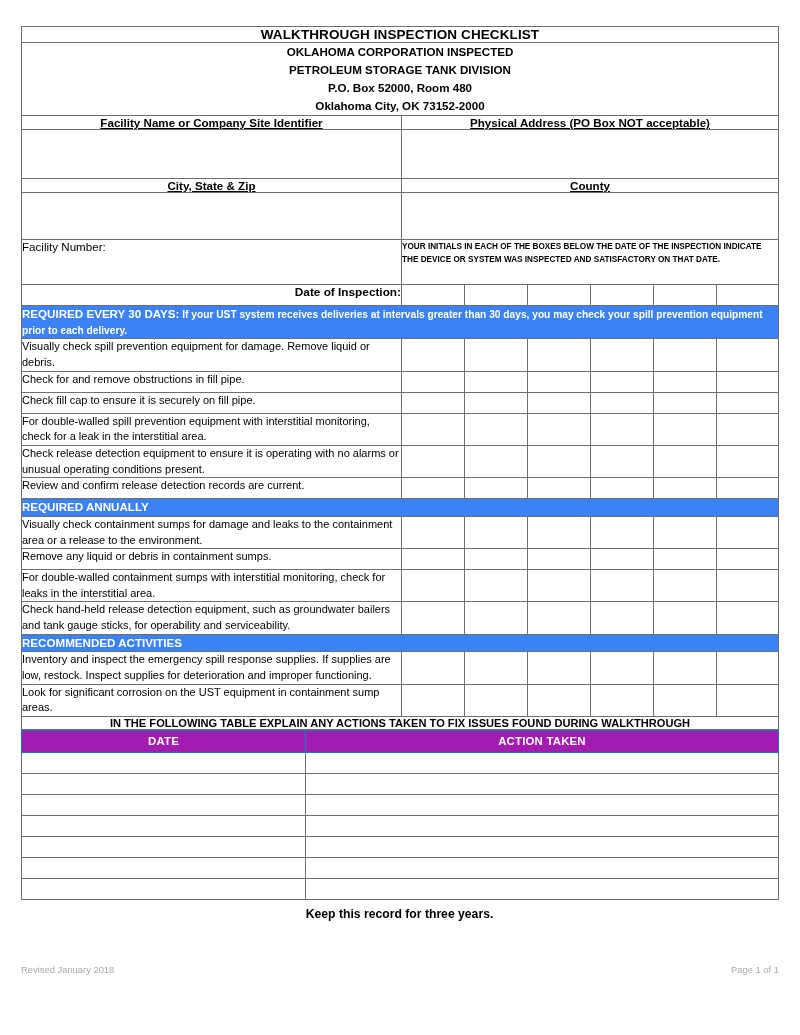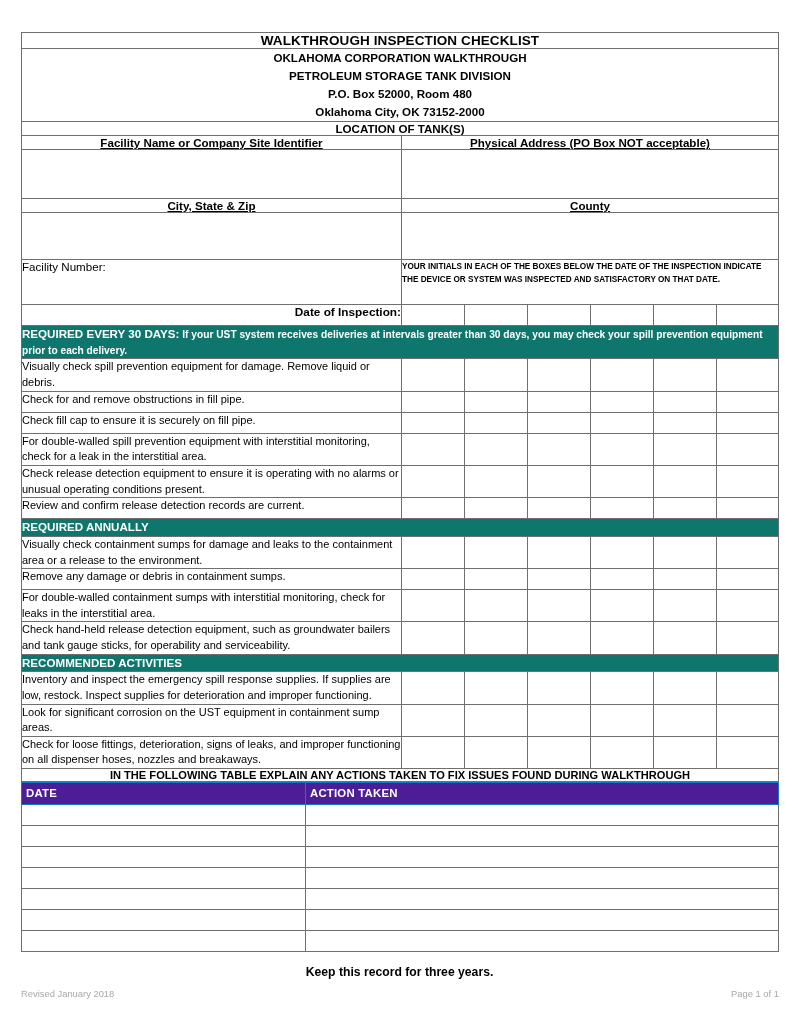--- a/index.html
+++ b/index.html
@@ -11,21 +11,21 @@
     width: 800px;
     height: 1035px;
     font-family: "Liberation Sans", sans-serif;
     color: #000000;
     position: relative;
     overflow: hidden;
   }
   .page {
     position: absolute;
     left: 21px;
-    top: 32px;
+    top: 26px;
     width: 757px;
   }
 
   table.form {
     width: 757px;
     border-collapse: collapse;
     table-layout: fixed;
   }
   table.form td {
     border: 1px solid #6f6f6f;
@@ -93,21 +93,21 @@
     height: 20px;
     vertical-align: middle;
     margin-top: 7px;
   }
   .chk {
     height: 20px;
   }
 
   
   .banner td {
-    background: #0f766e;
+    background: #3b82f6;
     color: #ffffff;
     border: 1px solid #1278c8;
     padding: 3px 4px 4px 7px;
     font-size: 10.6px;
     line-height: 1.45;
   }
   .banner .b-strong {
     font-weight: bold;
     font-size: 11.6px;
   }
@@ -148,44 +148,45 @@
   table.actions {
     width: 757px;
     border-collapse: collapse;
     table-layout: fixed;
   }
   table.actions td {
     border: 1px solid #6f6f6f;
     padding: 0;
   }
   table.actions td.ahdr {
-    background: #4c1d95;
+    background: #a21caf;
     color: #ffffff;
     border: 1px solid #1278c8;
+    text-align: center;
     font-weight: bold;
     font-size: 11.4px;
     padding: 4px 4px 5px 4px;
     letter-spacing: .2px;
   }
   table.actions td.arow {
     height: 20px;
   }
 
   
   .keep {
     text-align: center;
     font-weight: bold;
     font-size: 12.2px;
-    margin-top: 13px;
+    margin-top: 7px;
   }
   .footline {
     position: absolute;
     left: 21px;
     right: 21px;
-    top: 988px;
+    top: 964px;
     font-size: 9.4px;
     color: #a8a8a8;
     display: flex;
     justify-content: space-between;
   }
 </style>
 </head>
 <body>
 
 <div class="page">
@@ -201,30 +202,27 @@
       <col style="width:62px">
     </colgroup>
     <tbody>
 
       <tr>
         <td class="title-cell" colspan="7">WALKTHROUGH INSPECTION CHECKLIST</td>
       </tr>
 
       <tr>
         <td class="agency-cell" colspan="7">
-          <div>OKLAHOMA CORPORATION WALKTHROUGH</div>
+          <div>OKLAHOMA CORPORATION INSPECTED</div>
           <div>PETROLEUM STORAGE TANK DIVISION</div>
           <div>P.O. Box 52000, Room 480</div>
           <div>Oklahoma City, OK 73152-2000</div>
         </td>
       </tr>
 
-      <tr>
-        <td class="loc-cell" colspan="7">LOCATION OF TANK(S)</td>
-      </tr>
 
       <tr>
         <td class="hdr-label">
           <span>Facility Name or Company Site Identifier</span>
         </td>
         <td class="hdr-label" colspan="6">
           <span>Physical Address (PO Box NOT acceptable)</span>
         </td>
       </tr>
       <tr>
@@ -330,21 +328,21 @@
       <tr>
         <td class="item-text">Visually check containment sumps for damage and leaks to the containment area or a release to the environment.</td>
         <td class="chk"></td>
         <td class="chk"></td>
         <td class="chk"></td>
         <td class="chk"></td>
         <td class="chk"></td>
         <td class="chk"></td>
       </tr>
       <tr>
-        <td class="item-text item-1line">Remove any damage or debris in containment sumps.</td>
+        <td class="item-text item-1line">Remove any liquid or debris in containment sumps.</td>
         <td class="chk"></td>
         <td class="chk"></td>
         <td class="chk"></td>
         <td class="chk"></td>
         <td class="chk"></td>
         <td class="chk"></td>
       </tr>
       <tr>
         <td class="item-text">For double-walled containment sumps with interstitial monitoring, check for leaks in the interstitial area.</td>
         <td class="chk"></td>
@@ -373,29 +371,20 @@
         <td class="item-text">Inventory and inspect the emergency spill response supplies. If supplies are low, restock. Inspect supplies for deterioration and improper functioning.</td>
         <td class="chk"></td>
         <td class="chk"></td>
         <td class="chk"></td>
         <td class="chk"></td>
         <td class="chk"></td>
         <td class="chk"></td>
       </tr>
       <tr>
         <td class="item-text">Look for significant corrosion on the UST equipment in containment sump areas.</td>
-        <td class="chk"></td>
-        <td class="chk"></td>
-        <td class="chk"></td>
-        <td class="chk"></td>
-        <td class="chk"></td>
-        <td class="chk"></td>
-      </tr>
-      <tr>
-        <td class="item-text">Check for loose fittings, deterioration, signs of leaks, and improper functioning on all dispenser hoses, nozzles and breakaways.</td>
         <td class="chk"></td>
         <td class="chk"></td>
         <td class="chk"></td>
         <td class="chk"></td>
         <td class="chk"></td>
         <td class="chk"></td>
       </tr>
 
       <tr>
         <td class="actions-note" colspan="7">IN THE FOLLOWING TABLE EXPLAIN ANY ACTIONS TAKEN TO FIX ISSUES FOUND DURING WALKTHROUGH</td>

